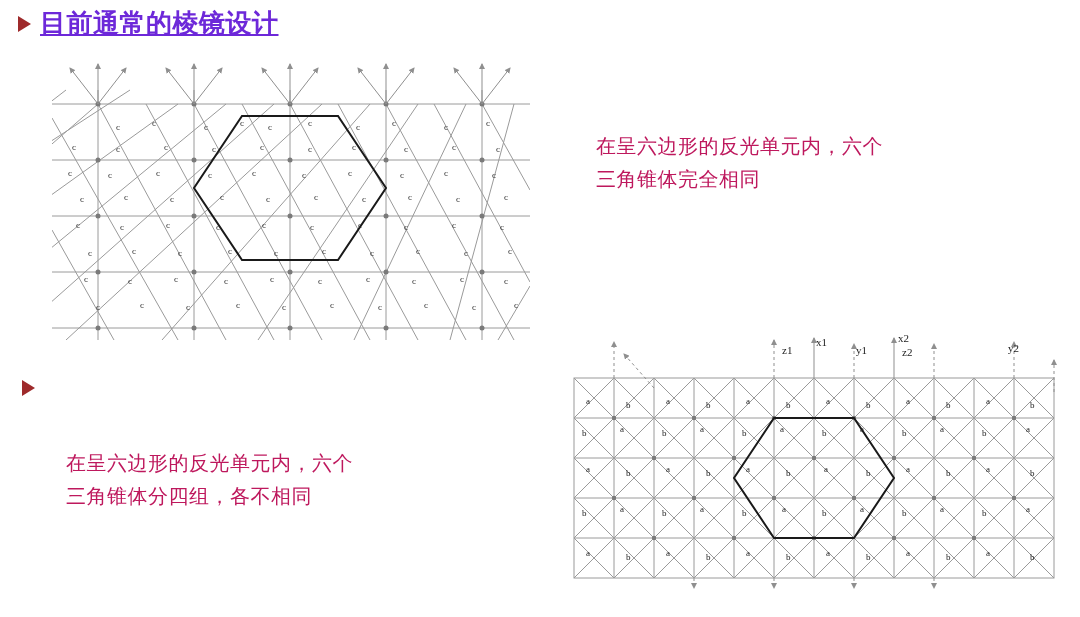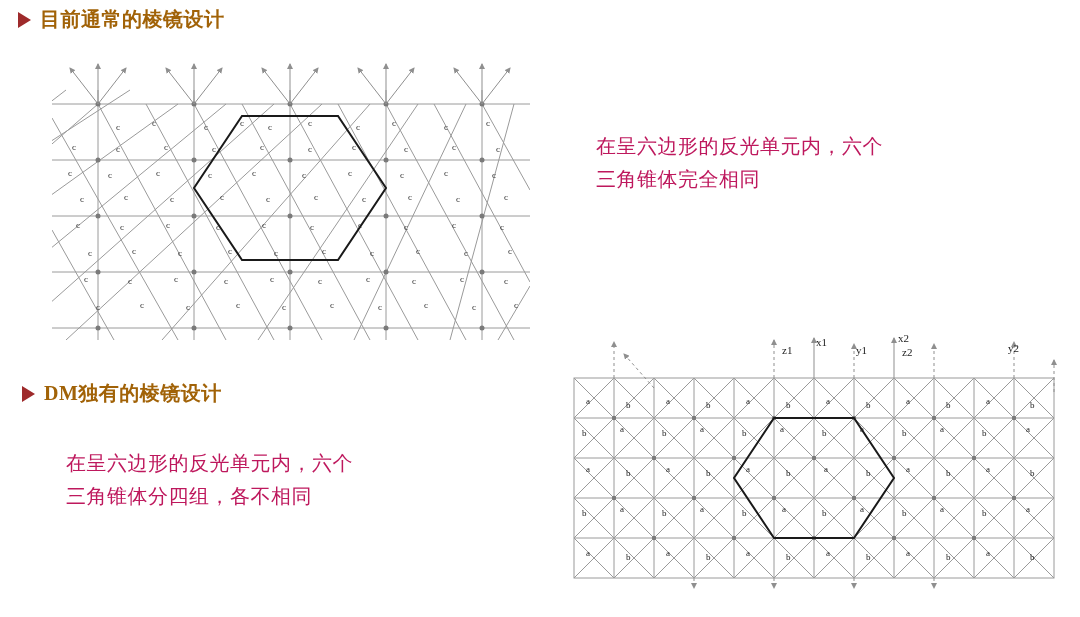--- a/index.html
+++ b/index.html
@@ -30,24 +30,25 @@
   }
   .bullet-arrow {
     width: 0;
     height: 0;
     border-left: 13px solid #9e2a2b;
     border-top: 8px solid transparent;
     border-bottom: 8px solid transparent;
     flex: 0 0 auto;
   }
   .heading-text {
-    font-size: 20px;
+    font-size: 26px;
     font-weight: bold;
     letter-spacing: 0.5px;
-    color: #a16207;
+    color: #6d28d9;
+    text-decoration: underline;
   }
   #heading-top { left: 18px; top: 6px; }
   #heading-second { left: 22px; top: 380px; }
 
   
   .para {
     position: absolute;
     font-size: 20px;
     line-height: 33px;
     color: #be185d;
@@ -266,21 +267,20 @@
           <text x="462" y="248">c</text>
       </g>
     </svg>
   </div>
 
   <div class="para" id="para-right">在呈六边形的反光单元内，六个
 三角锥体完全相同</div>
 
   <div class="heading" id="heading-second">
     <span class="bullet-arrow"></span>
-    <span class="heading-text">DM独有的棱镜设计</span>
   </div>
 
   <div class="para" id="para-left">在呈六边形的反光单元内，六个
 三角锥体分四组，各不相同</div>
 
   <div class="figure" id="figure-bottom">
     <svg width="492" height="258" viewBox="0 0 492 258" xmlns="http://www.w3.org/2000/svg">
       <defs>
         <marker id="ah2" markerWidth="6" markerHeight="6" refX="5" refY="3" orient="auto">
           <path d="M0,0 L6,3 L0,6 z" fill="#8f8f8f"></path>

